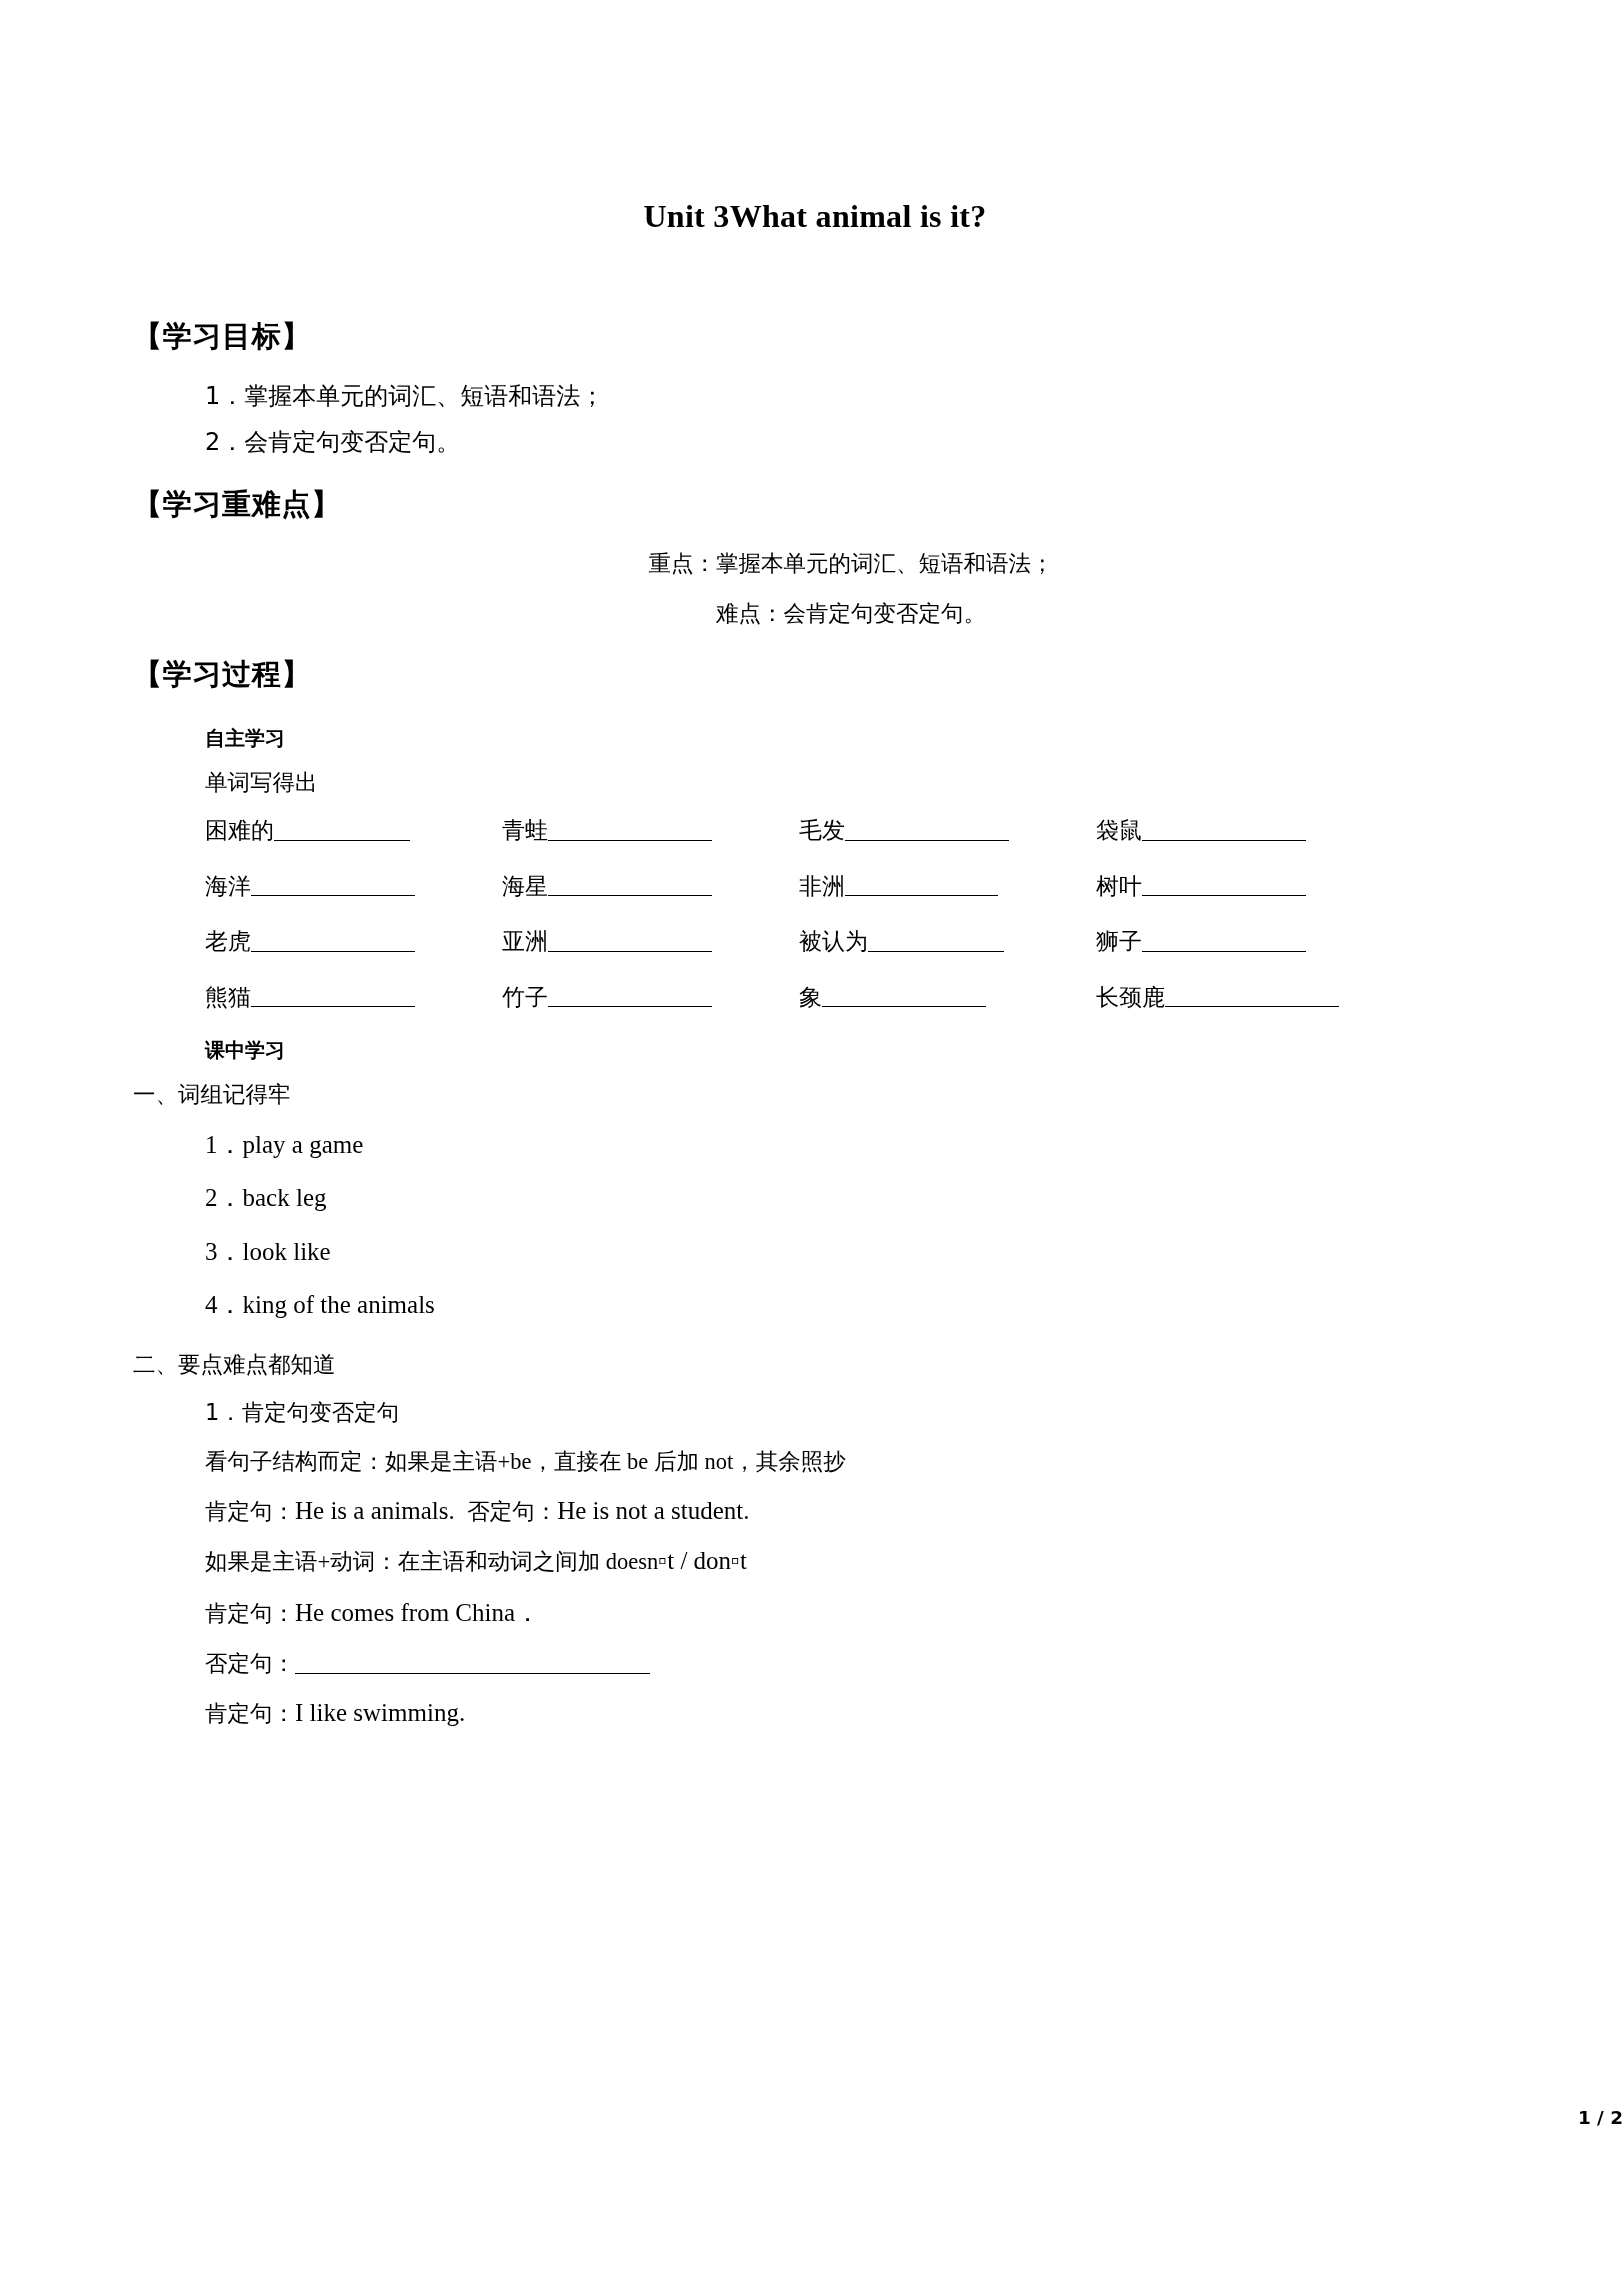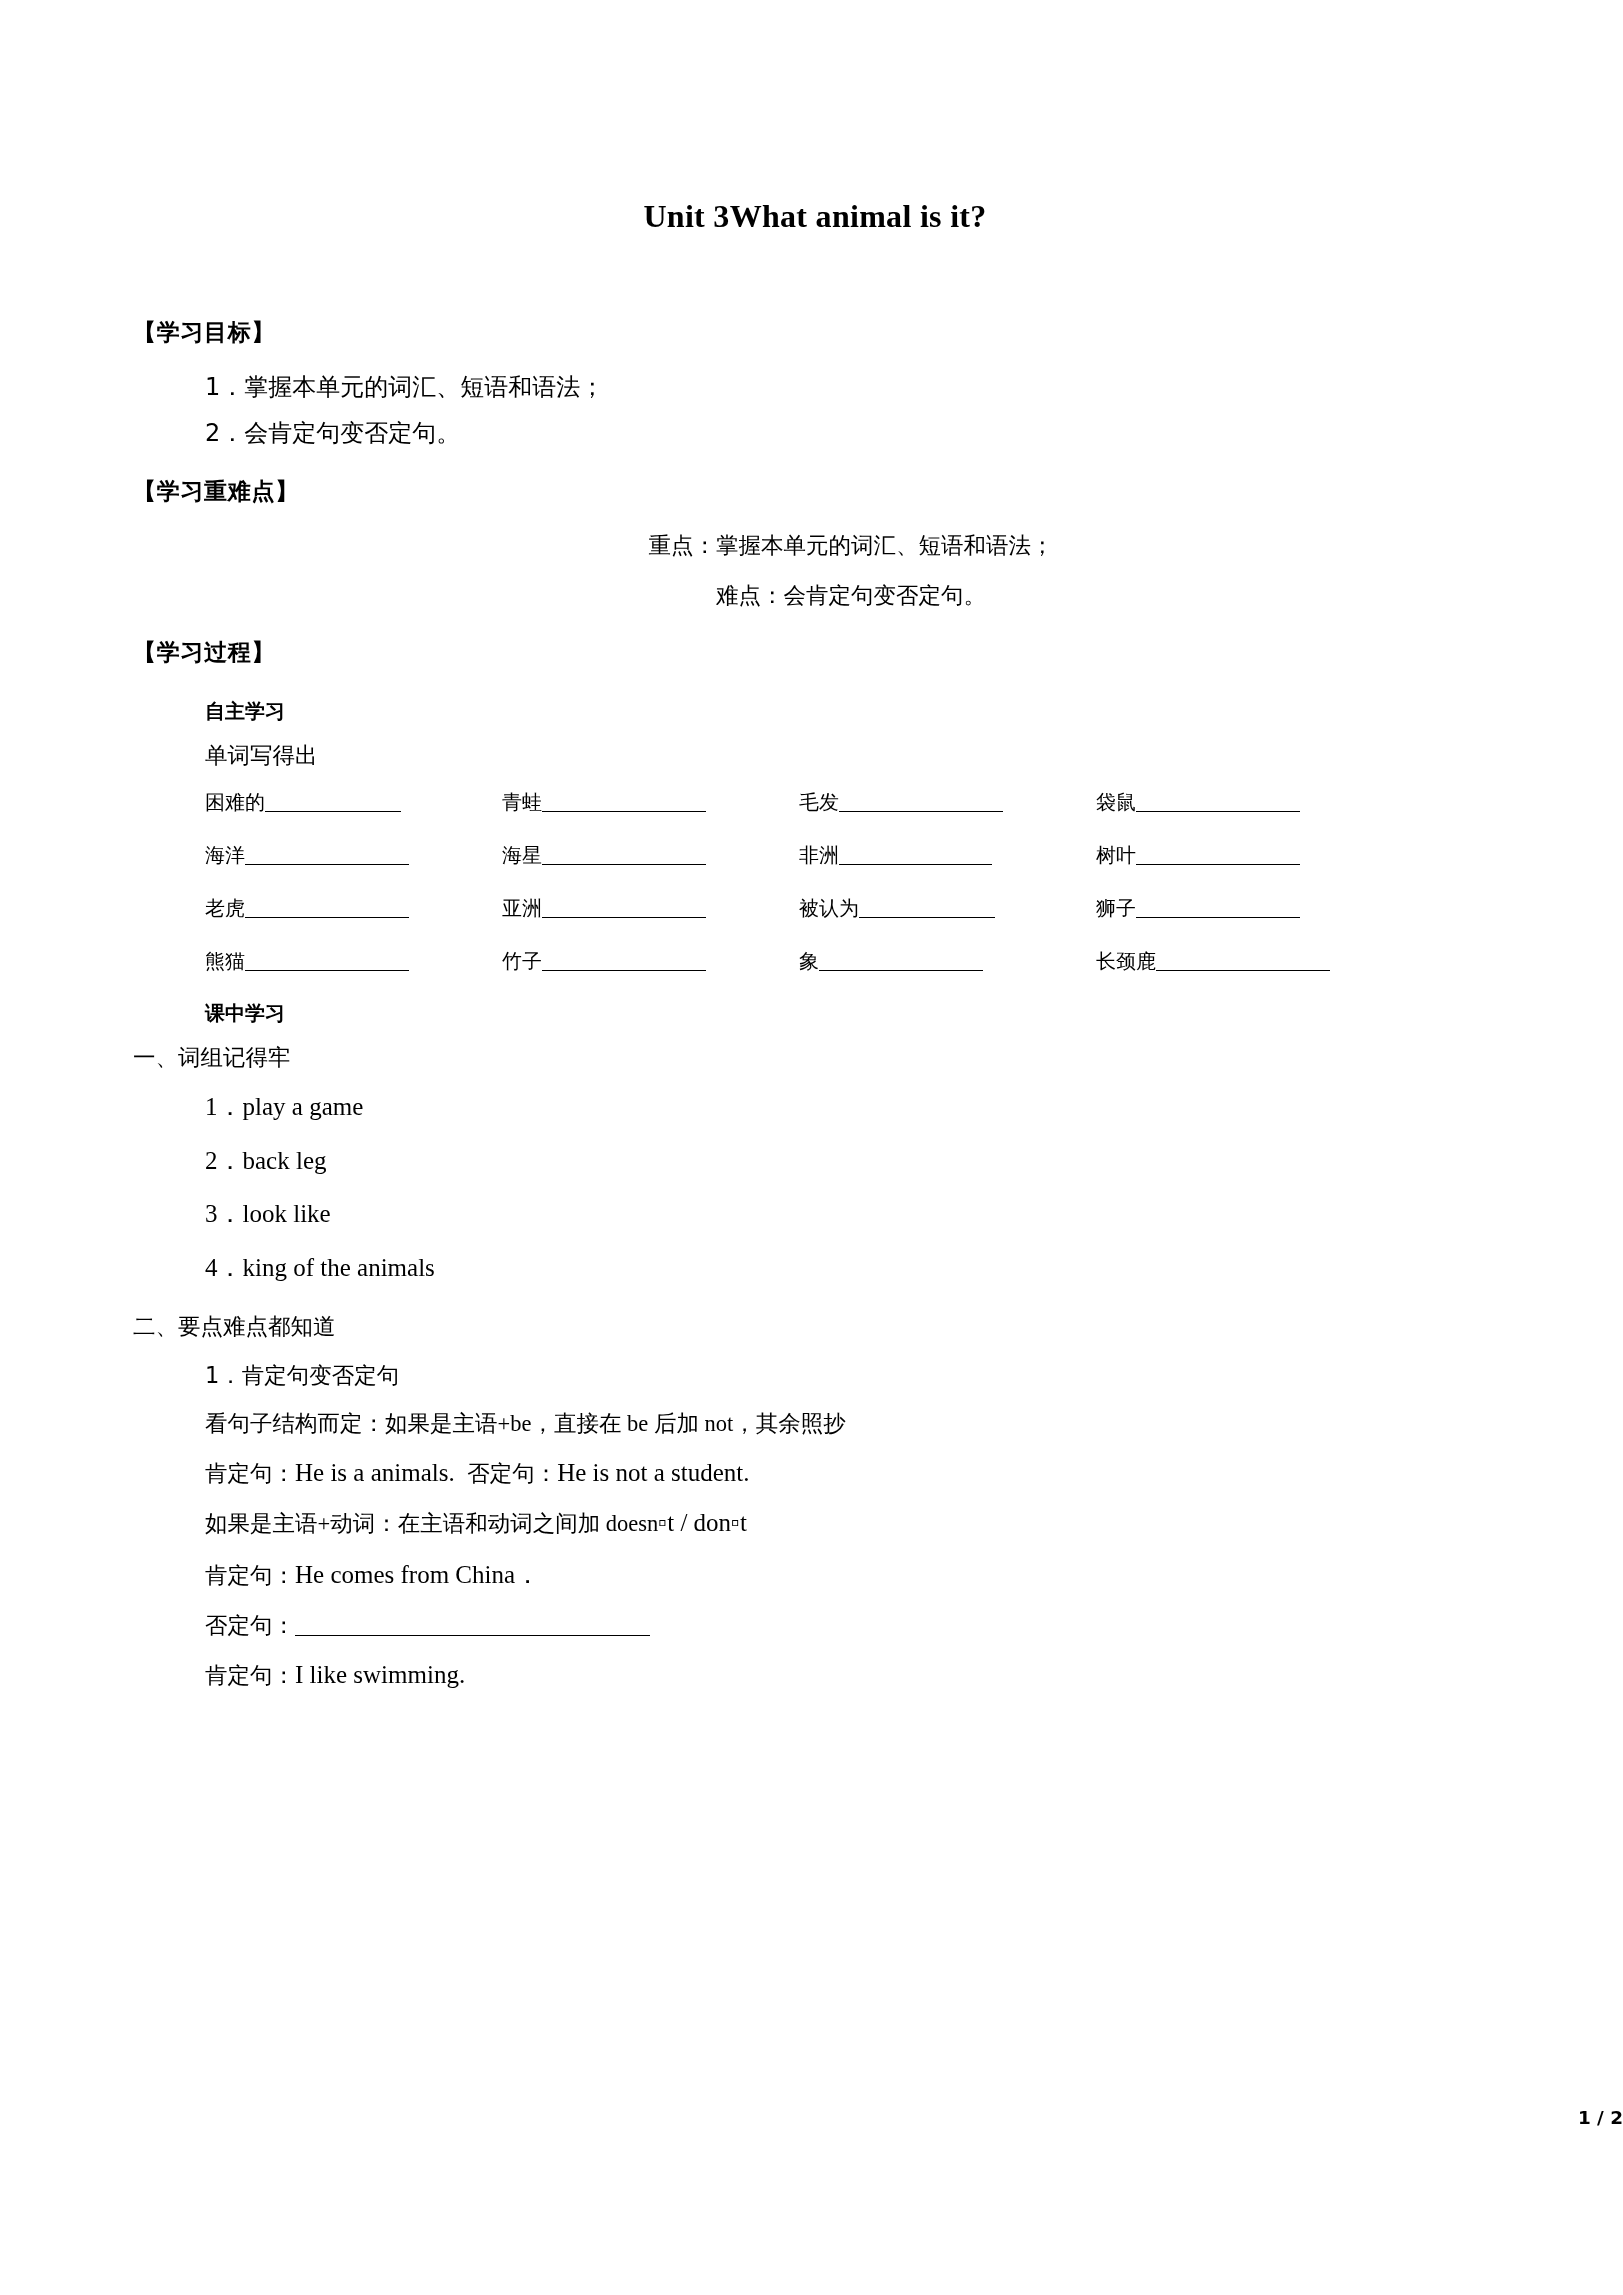--- a/index.html
+++ b/index.html
@@ -33,21 +33,21 @@
     text-align: center;
     font-weight: bold;
     font-size: 32px;
     letter-spacing: 0.3px;
     margin: 0 0 0 0;
     font-family: "Liberation Serif", serif;
   }
   .section-head {
     font-family: "DejaVu Sans", sans-serif;
     font-weight: bold;
-    font-size: 23px;
+    font-size: 29px;
     margin: 0;
     letter-spacing: 0.7px;
   }
   .cjk {
     font-family: "DejaVu Sans", sans-serif;
   }
   .goal-list {
     margin: 0;
     padding: 0;
     list-style: none;
@@ -86,21 +86,21 @@
   .vocab-grid {
     padding-left: 72px;
     margin: 0;
   }
   .vocab-row {
     display: flex;
     margin-bottom: 24.5px;
   }
   .vocab-cell {
     font-family: "DejaVu Sans", sans-serif;
-    font-size: 20px;
+    font-size: 23px;
     width: 297px;
     white-space: nowrap;
   }
   .vocab-cell .blank {
     display: inline-block;
     border-bottom: 1.4px solid #000;
     height: 23px;
     vertical-align: -2.7px;
   }
   .en-list {

